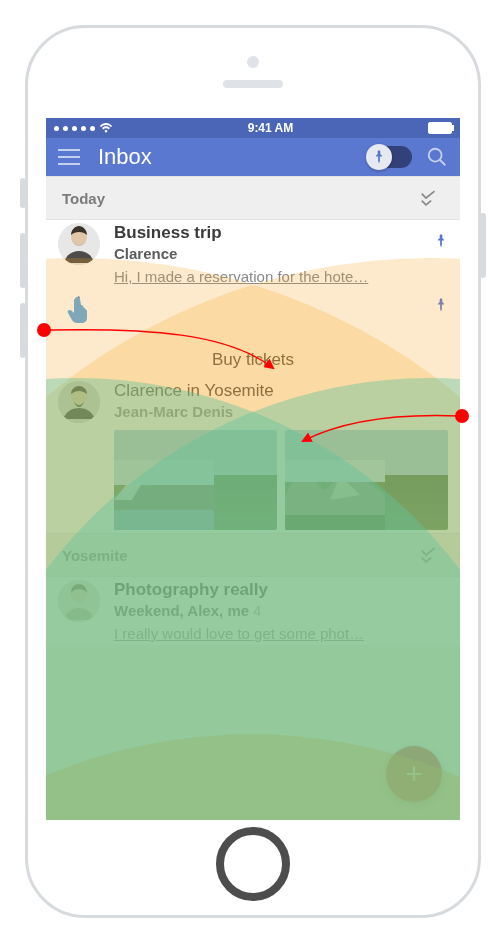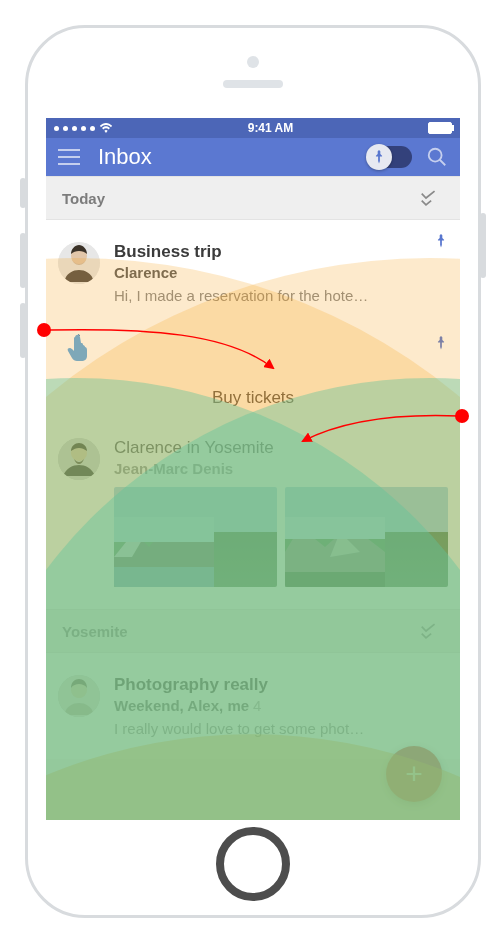--- a/index.html
+++ b/index.html
@@ -107,38 +107,38 @@
 
   
   .section {
     height: 42px; background:#efefef; display:flex; align-items:center;
     justify-content:space-between; padding:0 16px; border-top:1px solid #e3e3e3;
     border-bottom:1px solid #e3e3e3; color:#7c7c7c; font-weight:600; font-size:15px;
   }
 
   
   .item {
-    display:flex; padding: 22px 12px; gap: 14px; position:relative; background:#fff;
+    display:flex; padding: 3px 12px; gap: 14px; position:relative; background:#fff;
   }
   .avatar {
     width:42px; height:42px; border-radius:50%; background:#ccc; flex-shrink:0;
     overflow:hidden; display:flex; align-items:center; justify-content:center;
     position:relative;
   }
   .avatar.white { background:#e8e8e8; }
   .avatar svg{ width:100%; height:100%; }
   .reminder-ic {
     width:42px; height:42px; flex-shrink:0; display:flex; align-items:flex-start; justify-content:center;
   }
   .item-body { flex:1; min-width:0; }
   .item-title { font-size:17px; font-weight:700; color:#3b3b3b; margin-bottom:2px;}
   .item-title.light { font-weight:400; color:#4d4d4d;}
   .item-sub { font-size:15px; font-weight:600; color:#5c5c5c; }
   .item-sub .count { color:#a7a7a7; font-weight:400; margin-left:4px;}
-  .item-preview { font-size:15px; color:#8a8a8a; margin-top:6px; white-space:nowrap; overflow:hidden; text-overflow:ellipsis;}
+  .item-preview { font-size:15px; color:#8a8a8a; margin-top:6px; white-space:nowrap; overflow:hidden; text-overflow:ellipsis;text-decoration:underline;}
   .pin-ic { position:absolute; right:12px; top:14px; width:14px; height:14px;}
   .thumbs { display:flex; gap:8px; margin-top:10px;}
   .thumb {
     flex:1; height:100px; border-radius:2px;
     background:linear-gradient(to bottom, #a0cde6 0%, #a0cde6 45%, #3a6a3e 45%, #4a7d4c 100%);
     position:relative; overflow:hidden;
   }
   .mtn {
     position:absolute; bottom:0; left:0; right:0; height:70px;
   }

